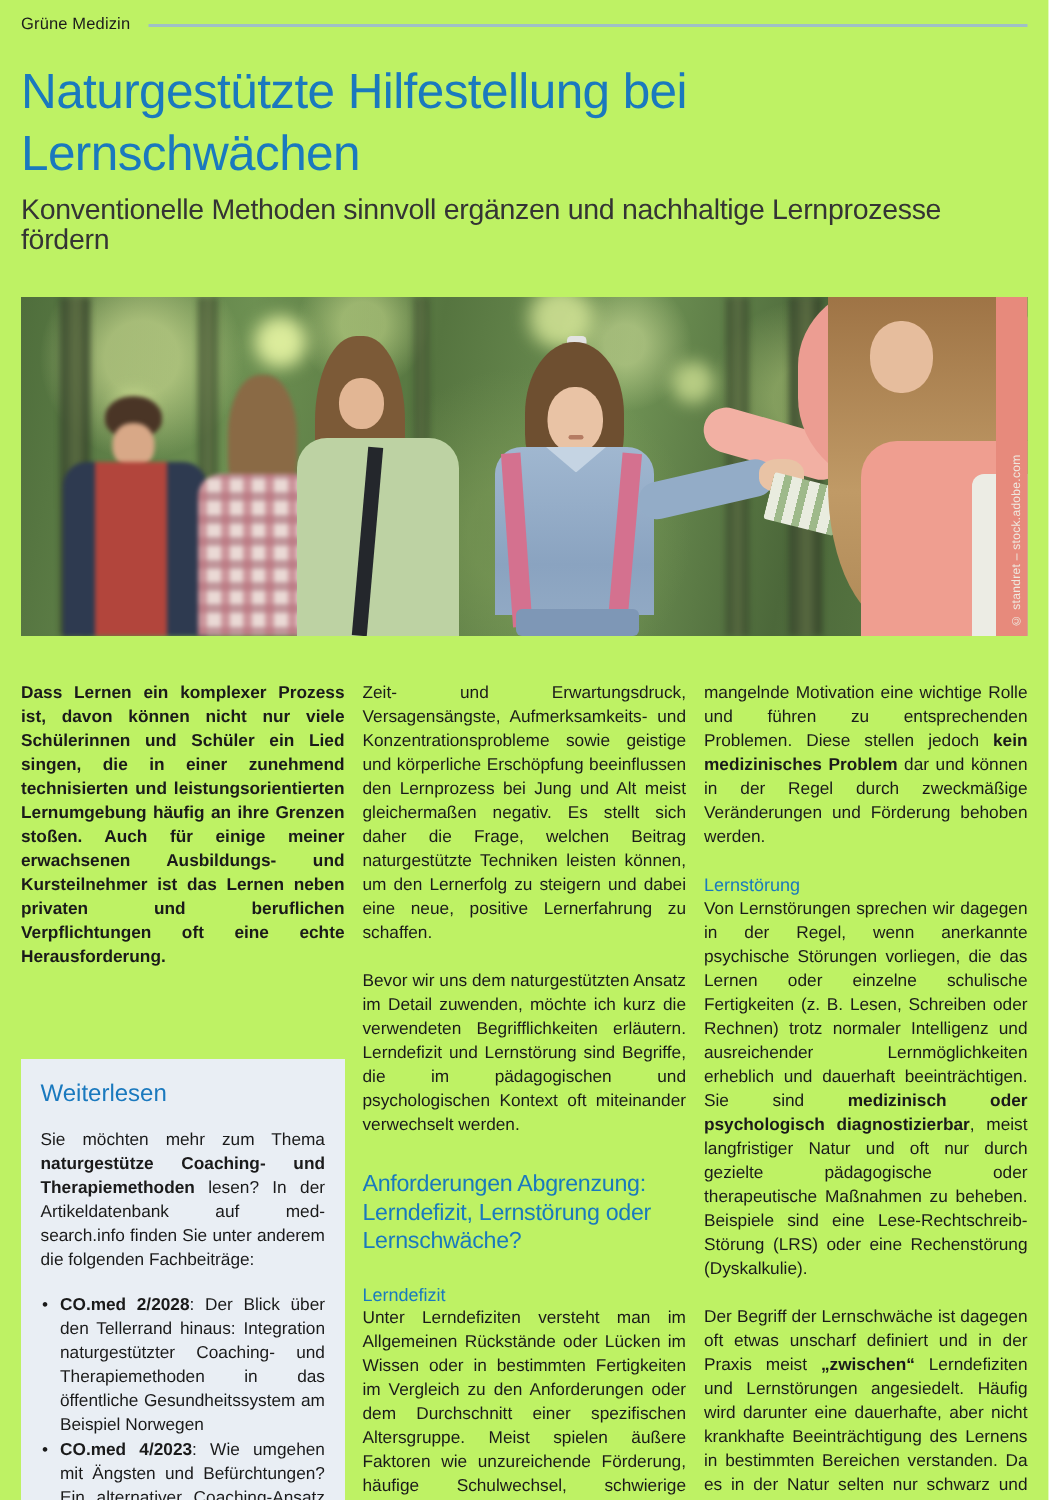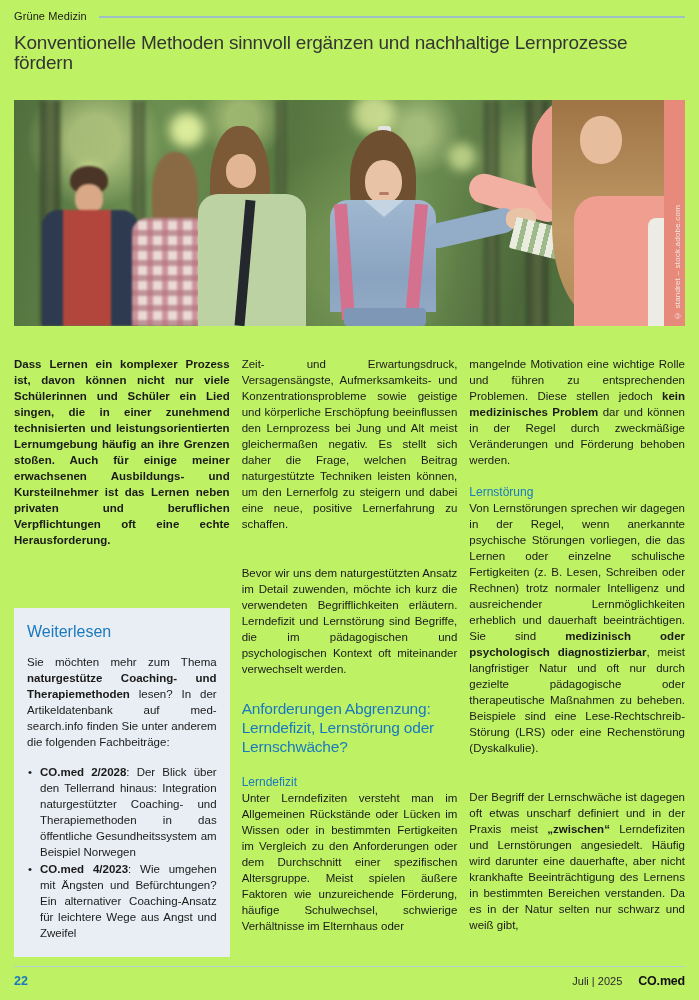--- a/index.html
+++ b/index.html
@@ -93,21 +93,21 @@
     transform:rotate(16deg); transform-origin:right center; }
   .right-shirt { left:634px; top:118px; width:37px; height:108px; background:#ecece4; border-radius:8px 0 0 0; }
   .edge-coral { left:650px; top:0; width:21px; height:226px; background:#e78a7c; }
 
   .ph-credit { position:absolute; right:3px; bottom:6px; writing-mode:vertical-rl; transform:rotate(180deg);
     font-size:8px; letter-spacing:.2px; color:#efefe6; opacity:.95; }
 
   
   .columns { display:grid; grid-template-columns:repeat(3,1fr); column-gap:12px; margin-top:30px;
     font-size:11.5px; line-height:16px; text-align:justify; hyphens:auto; -webkit-hyphens:auto; color:#1a1a1a; }
-  .col p + p { margin-top:33px; }
+  .col p + p { margin-top:16px; }
   .intro { font-weight:bold; }
 
   .readmore { margin-top:60px; background:#e9eef4; padding:14px 13px 16px; }
   .readmore-title { color:#1a79be; font-size:16px; line-height:20px; font-weight:400; }
   .readmore-lead { margin-top:12px; }
   .box-list { list-style:none; margin-top:14px; }
   .box-list li { position:relative; padding-left:13px; text-align:justify; }
   .box-list li + li { margin-top:1px; }
   .box-list li::before { content:"•"; position:absolute; left:1px; top:0; }
 
@@ -128,20 +128,21 @@
 </head>
 <body>
 
 <div class="page">
 
   <div class="kicker-row">
     <span class="kicker">Grüne Medizin</span>
     <span class="kicker-rule"></span>
   </div>
 
+  <h1 class="title">Naturgestützte Hilfestellung bei Lernschwächen</h1>
   <h2 class="subtitle">Konventionelle Methoden sinnvoll ergänzen und nachhaltige Lernprozesse fördern</h2>
 
   <div class="photo">
     <div class="ph-bg"></div>
     <div class="fig-part trunk t1"></div>
     <div class="fig-part trunk t2"></div>
     <div class="fig-part trunk t3"></div>
     <div class="fig-part trunk t4"></div>
     <div class="fig-part trunk t5"></div>
     <div class="fig-part trunk t6"></div>
@@ -211,21 +212,14 @@
 
     <div class="col">
       <p><span>mangelnde Motivation eine wichtige Rolle und führen zu entsprechenden Problemen. Diese stellen jedoch </span><b>kein medizinisches Problem</b><span> dar und können in der Regel durch zweckmäßige Veränderungen und Förderung behoben werden.</span></p>
       <h4 class="sub-heading">Lernstörung</h4>
       <p><span>Von Lernstörungen sprechen wir dagegen in der Regel, wenn anerkannte psychische Störungen vorliegen, die das Lernen oder einzelne schulische Fertigkeiten (z. B. Lesen, Schreiben oder Rechnen) trotz normaler Intelligenz und ausreichender Lernmöglichkeiten erheblich und dauerhaft beeinträchtigen. Sie sind </span><b>medizinisch oder psychologisch diagnostizierbar</b><span>, meist langfristiger Natur und oft nur durch gezielte pädagogische oder therapeutische Maßnahmen zu beheben. Beispiele sind eine Lese-Rechtschreib-Störung (LRS) oder eine Rechenstörung (Dyskalkulie).</span></p>
       <p><span>Der Begriff der Lernschwäche ist dagegen oft etwas unscharf definiert und in der Praxis meist </span><b>„zwischen“</b><span> Lerndefiziten und Lernstörungen angesiedelt. Häufig wird darunter eine dauerhafte, aber nicht krankhafte Beeinträchtigung des Lernens in bestimmten Bereichen verstanden. Da es in der Natur selten nur schwarz und weiß gibt,</span></p>
     </div>
 
   </div>
 
-  <div class="footer">
-    <span class="page-num">22</span>
-    <span class="footer-right">
-      <span class="issue">Juli | 2025</span>
-      <span class="brand">CO.med</span>
-    </span>
-  </div>
 
 </div>
 
 </body></html>

